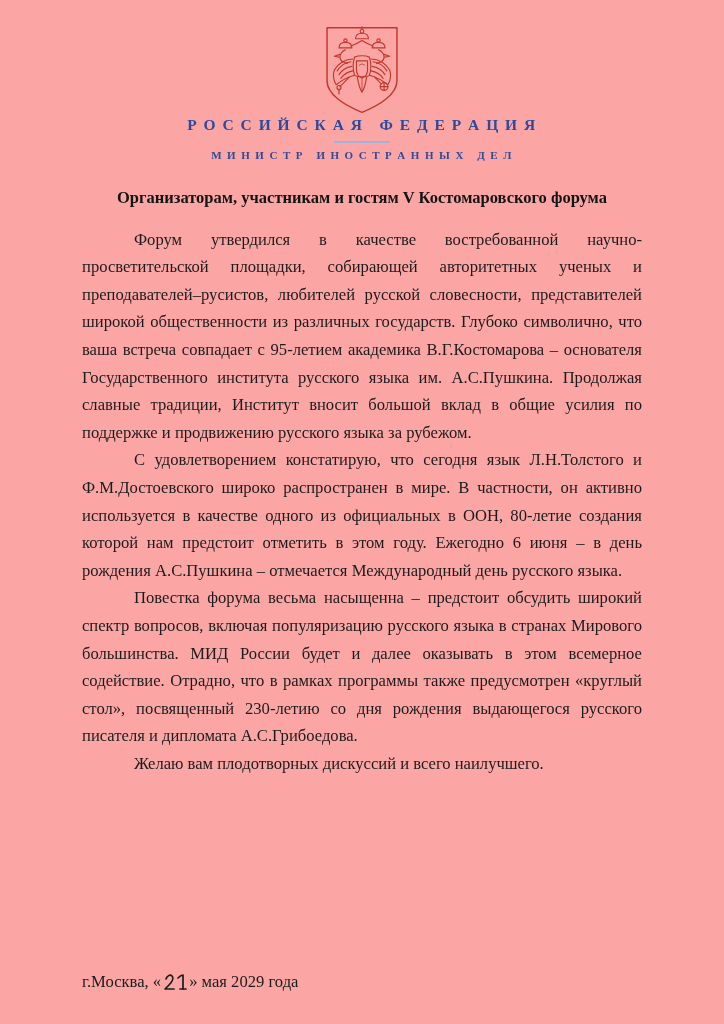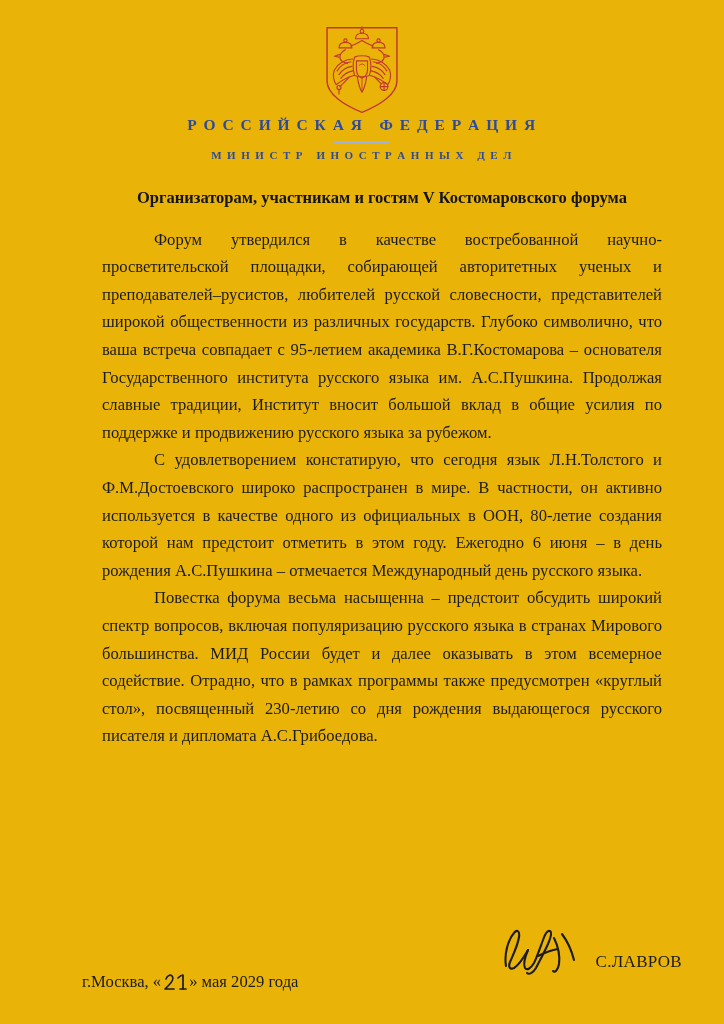--- a/index.html
+++ b/index.html
@@ -5,21 +5,21 @@
 <style>
   html, body {
     margin: 0;
     padding: 0;
     background: #ffffff;
   }
   .page {
     position: relative;
     width: 724px;
     height: 1024px;
-    background: #eab308;
+    background: #fca5a5;
     overflow: hidden;
     font-family: "Liberation Serif", "DejaVu Serif", serif;
     color: #1a1a1a;
   }
 
   
   .emblem-wrap {
     position: absolute;
     top: 24px;
     left: 0;
@@ -61,21 +61,20 @@
     color: #2d4b9c;
     white-space: pre;
   }
 
   
   .body-block {
     position: absolute;
     top: 188px;
     left: 82px;
     width: 560px;
-    margin-left: 20px;
   }
   .doc-title {
     font-family: "Liberation Serif", "DejaVu Serif", serif;
     font-weight: bold;
     font-size: 16.5px;
     text-align: center;
     color: #141414;
     margin: 0 0 17px 0;
     line-height: 1.25;
   }
@@ -196,36 +195,23 @@
     <div class="lh-rule"></div>
     <div class="lh-line2">М И Н И С Т Р   И Н О С Т Р А Н Н Ы Х   Д Е Л</div>
   </div>
 
   <div class="body-block">
     <div class="doc-title">Организаторам, участникам и гостям V Костомаровского форума</div>
 
     <p class="para">Форум утвердился в качестве востребованной научно-просветительской площадки, собирающей авторитетных ученых и преподавателей–русистов, любителей русской словесности, представителей широкой общественности из различных государств. Глубоко символично, что ваша встреча совпадает с 95-летием академика В.Г.Костомарова – основателя Государственного института русского языка им. А.С.Пушкина. Продолжая славные традиции, Институт вносит большой вклад в общие усилия по поддержке и продвижению русского языка за рубежом.</p>
     <p class="para">С удовлетворением констатирую, что сегодня язык Л.Н.Толстого и Ф.М.Достоевского широко распространен в мире. В частности, он активно используется в качестве одного из официальных в ООН, 80-летие создания которой нам предстоит отметить в этом году. Ежегодно 6 июня – в день рождения А.С.Пушкина – отмечается Международный день русского языка.</p>
     <p class="para">Повестка форума весьма насыщенна – предстоит обсудить широкий спектр вопросов, включая популяризацию русского языка в странах Мирового большинства. МИД России будет и далее оказывать в этом всемерное содействие. Отрадно, что в рамках программы также предусмотрен «круглый стол», посвященный 230-летию со дня рождения выдающегося русского писателя и дипломата А.С.Грибоедова.</p>
-  </div>
-
-  <div class="sign-row">
-    <div class="sign-inner">
-      <svg class="sign-mark" width="96" height="50" viewBox="0 0 96 50" aria-hidden="true">
-        <g fill="none" stroke="#1c1c1c" stroke-width="2.1" stroke-linecap="round" stroke-linejoin="round">
-          <path d="M8 40 C6 28 10 14 16 7 C19 3 22 5 21 11 C20 19 15 29 12 36 C10 41 12 44 16 42 C21 39 26 31 30 24"></path>
-          <path d="M30 24 C27 31 25 38 27 42 C29 45 33 42 36 37 C39 31 42 22 45 14 C47 8 49 4 52 5 C54 6 53 11 50 18 C46 27 41 36 38 42 C35 47 31 49 29 47"></path>
-          <path d="M40 30 C46 27 54 24 60 23"></path>
-          <path d="M56 12 C60 20 62 30 61 38 C60 44 57 47 55 45"></path>
-          <path d="M64 8 C70 16 74 26 76 34"></path>
-        </g>
-      </svg>
-      <span class="sign-name">С.ЛАВРОВ</span>
-    </div>
-  </div>
+    <p class="para">Желаю вам плодотворных дискуссий и всего наилучшего.</p>
+  </div>
+
 
   <div class="date-row">
     <span>г.Москва, «</span>
     <svg class="date-day-svg" width="26" height="20" viewBox="0 0 26 20" aria-hidden="true">
       <g fill="none" stroke="#1c1c1c" stroke-width="1.7" stroke-linecap="round" stroke-linejoin="round">
         <path d="M4 7 C5 4 8 2 10 4 C12 6 10 10 7 13 C5 15 4 16 3 17 L12 17"></path>
         <path d="M16 6 C18 4 20 3 21 3 L21 17"></path>
         <path d="M18 17 L24 17"></path>
       </g>
     </svg>

